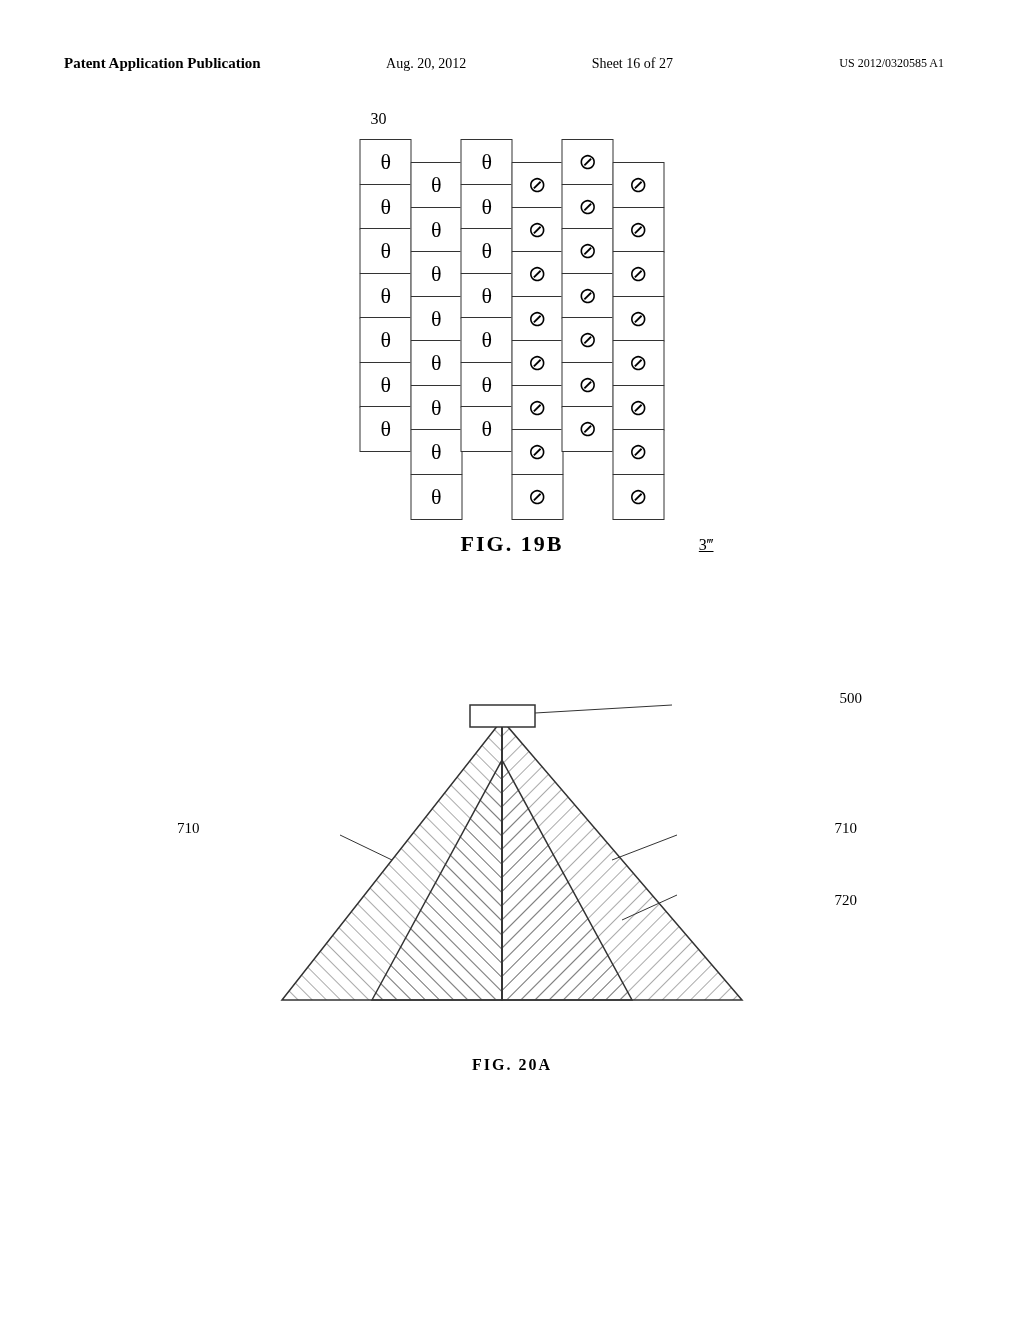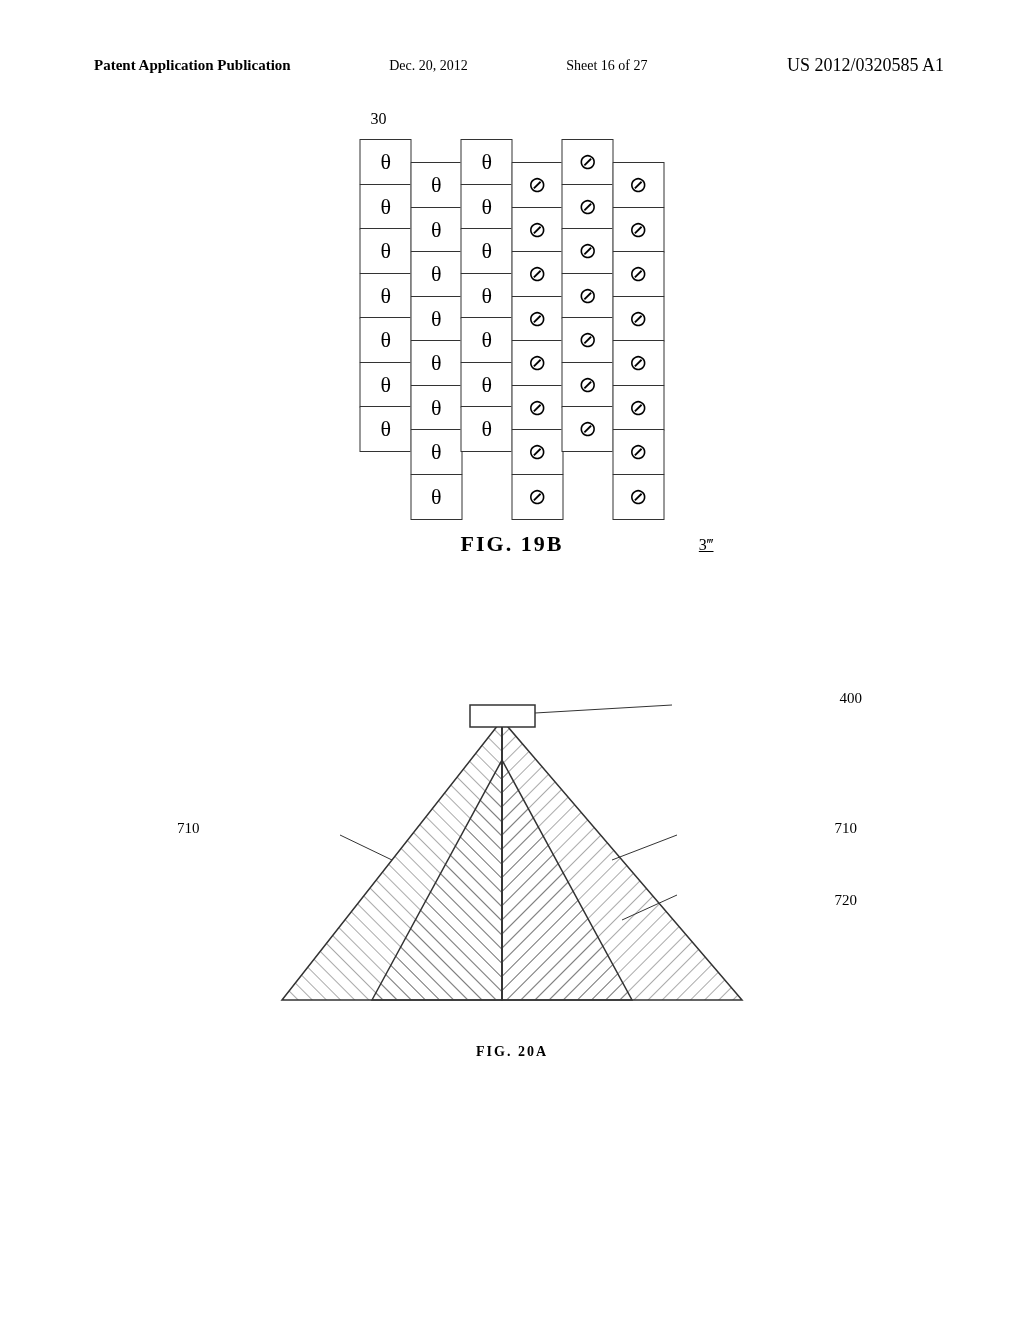--- a/index.html
+++ b/index.html
@@ -8,39 +8,39 @@
       height: 1320px;
       background: #ffffff;
       font-family: 'Times New Roman', Times, serif;
       overflow: hidden;
       position: relative;
     }
 
     .page-header {
       position: absolute;
       top: 55px;
-      left: 94px;
+      left: 64px;
       right: 80px;
       display: flex;
       justify-content: space-between;
       align-items: center;
       font-size: 14px;
     }
 
     .header-left {
       font-weight: bold;
       font-size: 15px;
     }
 
     .header-center {
       font-size: 14px;
     }
 
     .header-right {
-      font-size: 18px;
+      font-size: 12px;
       margin-left: 41px;
     }
 
     
     .fig19b-container {
       position: absolute;
       top: 130px;
       left: 50%;
       transform: translateX(-50%);
       display: flex;
@@ -115,23 +115,23 @@
       position: absolute;
       top: 680px;
       left: 50%;
       transform: translateX(-50%);
       display: flex;
       flex-direction: column;
       align-items: center;
     }
 
     .fig20a-label {
-      font-size: 14px;
+      font-size: 16px;
       font-weight: bold;
-      margin-top: 20px;
+      margin-top: 32px;
       letter-spacing: 2px;
     }
 
     .fig20a-svg-wrapper {
       position: relative;
     }
 
     .ref-700 {
       position: absolute;
       top: 10px;
@@ -158,21 +158,21 @@
       top: 212px;
       right: -65px;
       font-size: 15px;
     }
   </style>
 </head>
 <body>
 
 <div class="page-header">
   <span class="header-left">Patent Application Publication</span>
-  <span class="header-center">Dec. 20, 2012</span>
+  <span class="header-center">Aug. 20, 2012</span>
   <span class="header-center">Sheet 16 of 27</span>
   <span class="header-right">US 2012/0320585 A1</span>
 </div>
 
 <div class="fig19b-container">
   <div class="grid-container">
     <div class="ref-30">30</div>
 
     <div class="grid-wrapper">
 
@@ -242,21 +242,21 @@
 
     <div class="ref-3prime" style="font-size:16px; text-decoration:underline;">3‴</div>
   </div>
 
   <div class="fig19b-label">FIG.  19B</div>
 </div>
 
 <div class="fig20a-container">
   <div class="fig20a-svg-wrapper">
     
-    <div class="ref-700">400</div>
+    <div class="ref-700">500</div>
     <div class="ref-710-left">710</div>
     <div class="ref-710-right">710</div>
     <div class="ref-720">720</div>
 
     <svg width="560" height="340" viewBox="0 0 560 340">
 
       <defs>
         <pattern id="hatch-left" patternUnits="userSpaceOnUse" width="10" height="10" patternTransform="rotate(-45)">
           <line x1="0" y1="0" x2="0" y2="10" stroke="#555" stroke-width="1"></line>
         </pattern>

